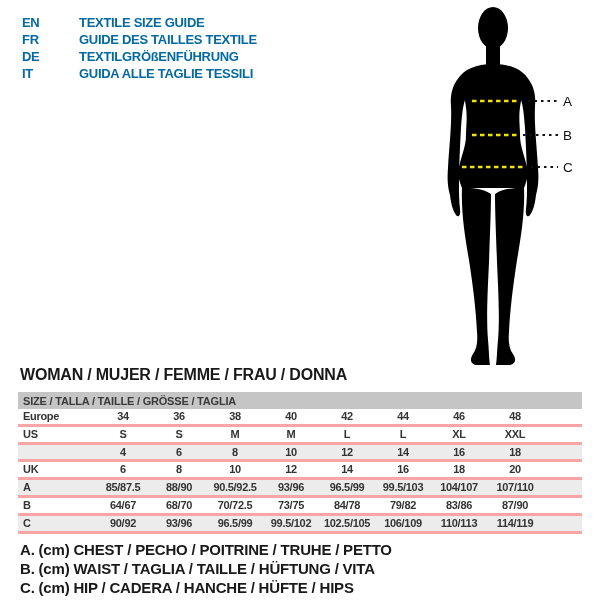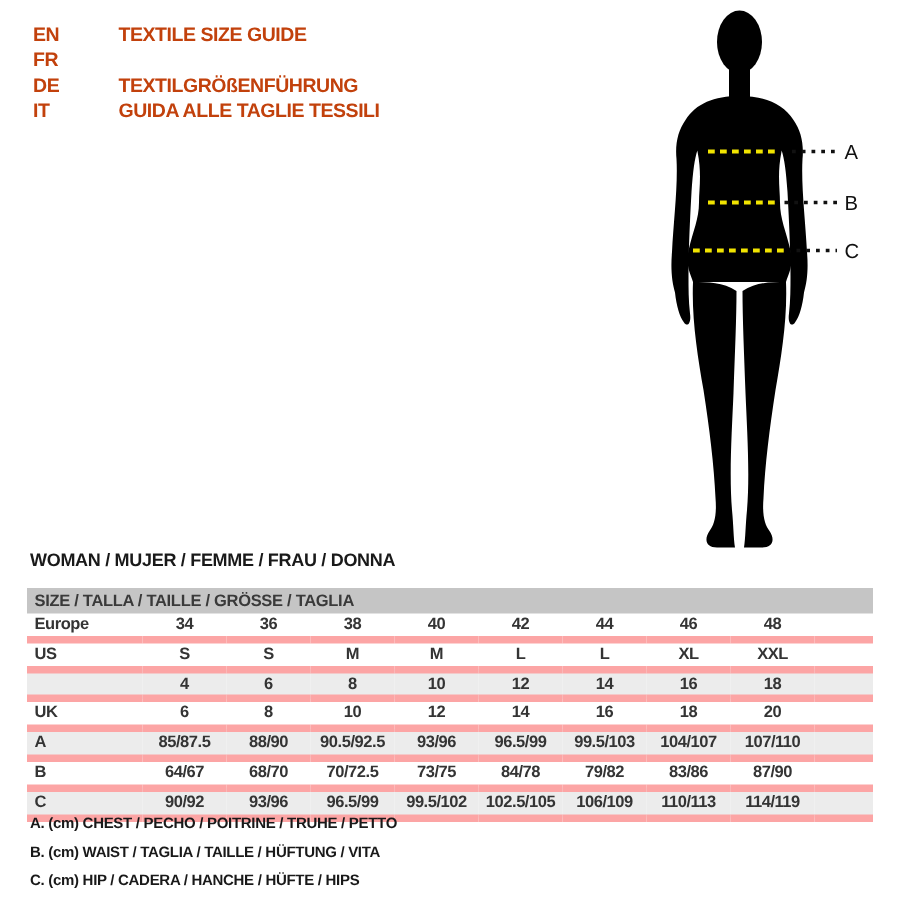--- a/index.html
+++ b/index.html
@@ -3,56 +3,57 @@
 <meta charset="utf-8">
 <style>
   html,body{margin:0;padding:0;}
   .page{
     position:relative;width:600px;height:600px;background:#ffffff;
     font-family:"Liberation Sans",sans-serif;color:#1c1c1c;overflow:hidden;
   }
   
   .lang-block{position:absolute;left:22px;top:14px;}
   .lang-row{display:flex;height:17px;align-items:center;
-    font-weight:700;font-size:13px;letter-spacing:-0.3px;color:#c2410c;}
+    font-weight:700;font-size:13px;letter-spacing:-0.3px;color:#0369a1;}
   .lang-code{width:38px;flex:0 0 38px;}
   .lang-text{white-space:nowrap;margin-left:19px;}
   
   .figure{position:absolute;left:412px;top:2px;width:180px;height:376px;}
   .figure svg{display:block;}
   
   .woman-line{position:absolute;left:20px;top:366px;
-    font-weight:700;font-size:12px;letter-spacing:-0.2px;color:#191919;white-space:nowrap;}
+    font-weight:700;font-size:16px;letter-spacing:-0.2px;color:#191919;white-space:nowrap;}
   
   .size-table{position:absolute;left:18px;top:392px;width:564px;
     border-collapse:collapse;table-layout:fixed;
     font-size:11px;font-weight:700;letter-spacing:-0.3px;color:#343434;}
   .size-table th.hdr{background:#c5c5c5;text-align:left;font-size:11px;
     font-weight:700;color:#3a3a3a;height:17px;padding:0 0 0 5px;letter-spacing:-0.2px;}
   .size-table td{height:14.8px;padding:0;text-align:center;border:0;line-height:14.8px;}
   .size-table td.lbl{text-align:left;padding-left:5px;}
-  .size-table tr.body-row{border-bottom:5px solid #fca5a5;}
+  .size-table tr.body-row{border-bottom:3px solid #fca5a5;}
   .size-table tr.stripe{background:#ececec;}
   
   .legend{position:absolute;left:20px;top:540px;}
-  .legend-line{height:19px;line-height:19px;font-weight:700;font-size:10px;
+  .legend-line{height:19px;line-height:19px;font-weight:700;font-size:15px;
     letter-spacing:-0.2px;color:#191919;white-space:nowrap;}
 </style>
 </head>
 <body>
 
 <div class="page">
 
   <div class="lang-block">
     <div class="lang-row">
       <span class="lang-code">EN</span>
       <span class="lang-text">TEXTILE SIZE GUIDE</span>
     </div>
     <div class="lang-row">
       <span class="lang-code">FR</span>
+      <span class="lang-text">GUIDE DES TAILLES TEXTILE</span>
     </div>
     <div class="lang-row">
       <span class="lang-code">DE</span>
       <span class="lang-text">TEXTILGRÖßENFÜHRUNG</span>
     </div>
     <div class="lang-row">
       <span class="lang-code">IT</span>
       <span class="lang-text">GUIDA ALLE TAGLIE TESSILI</span>
     </div>
   </div>

